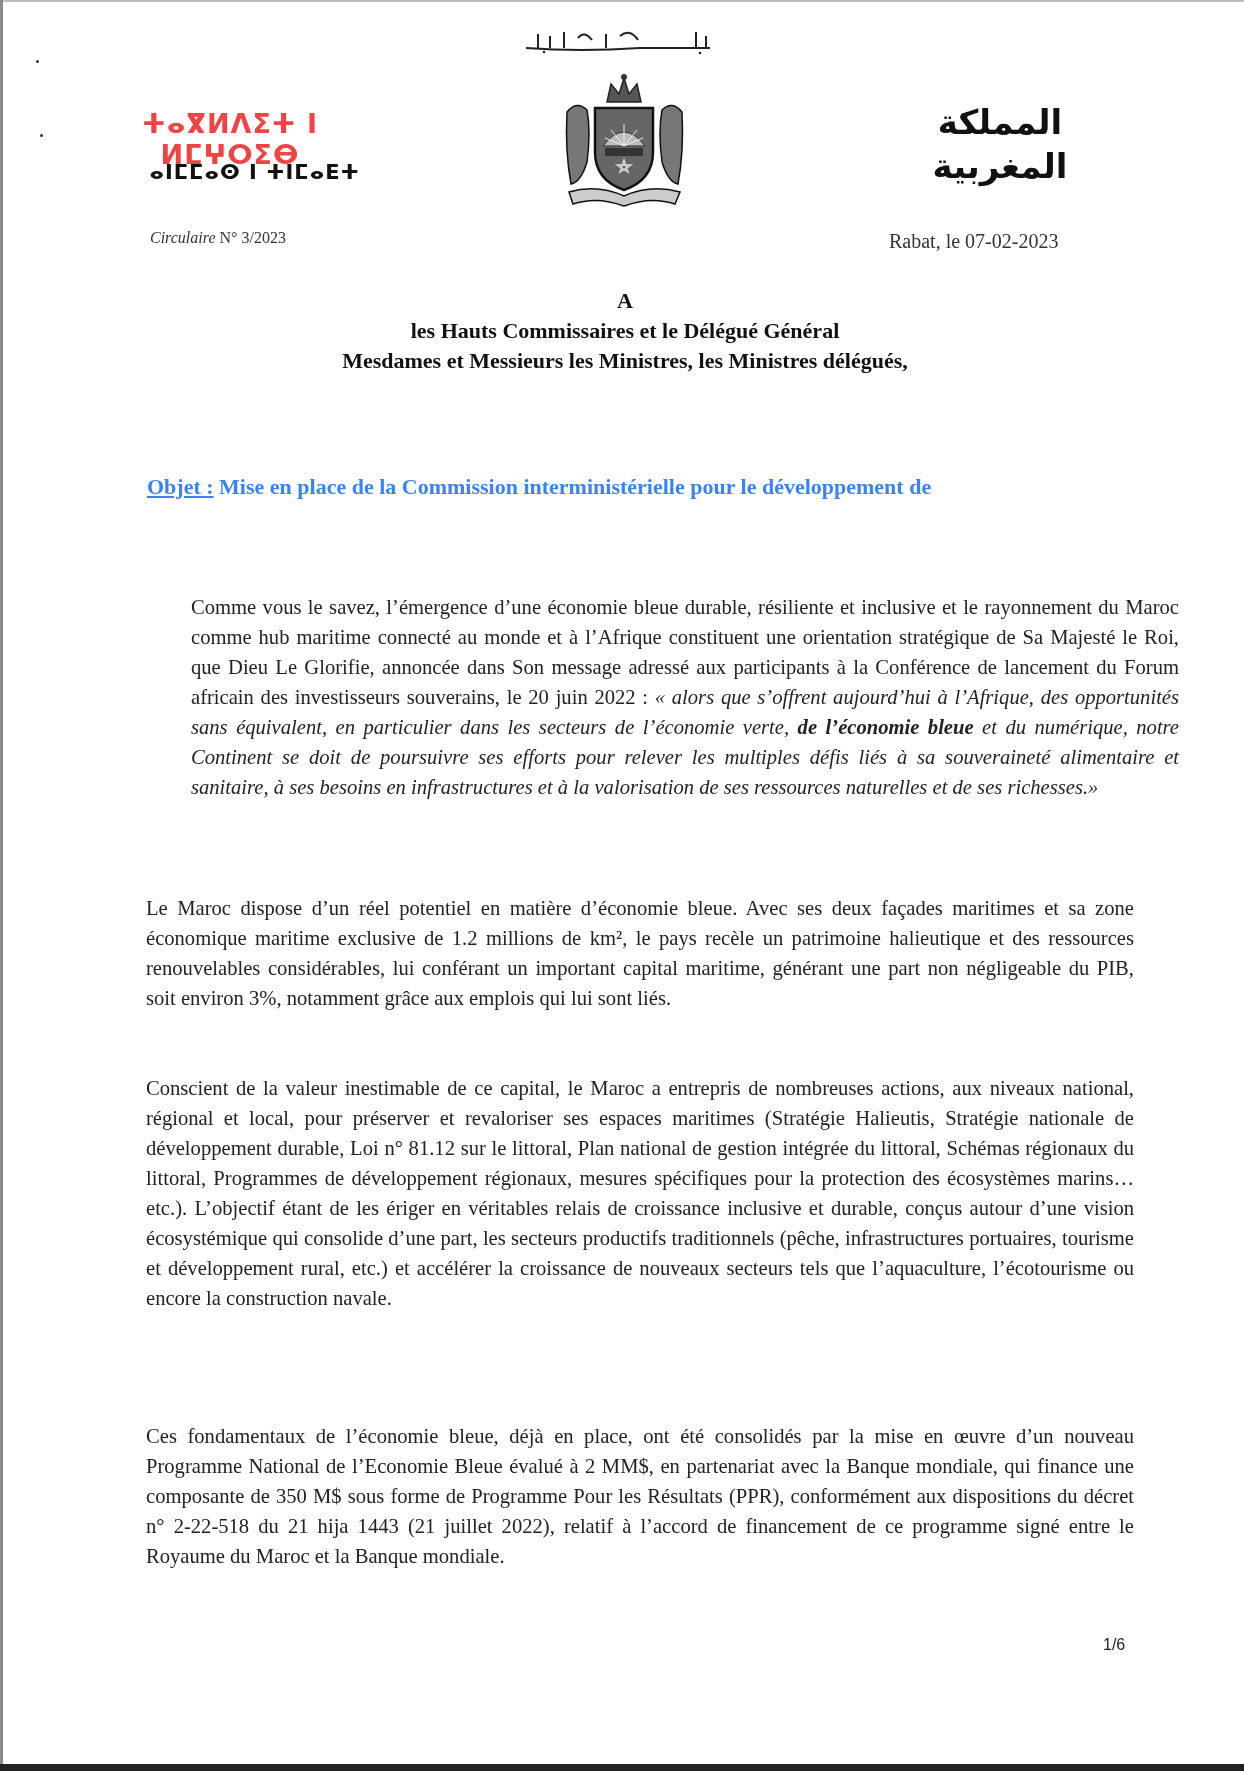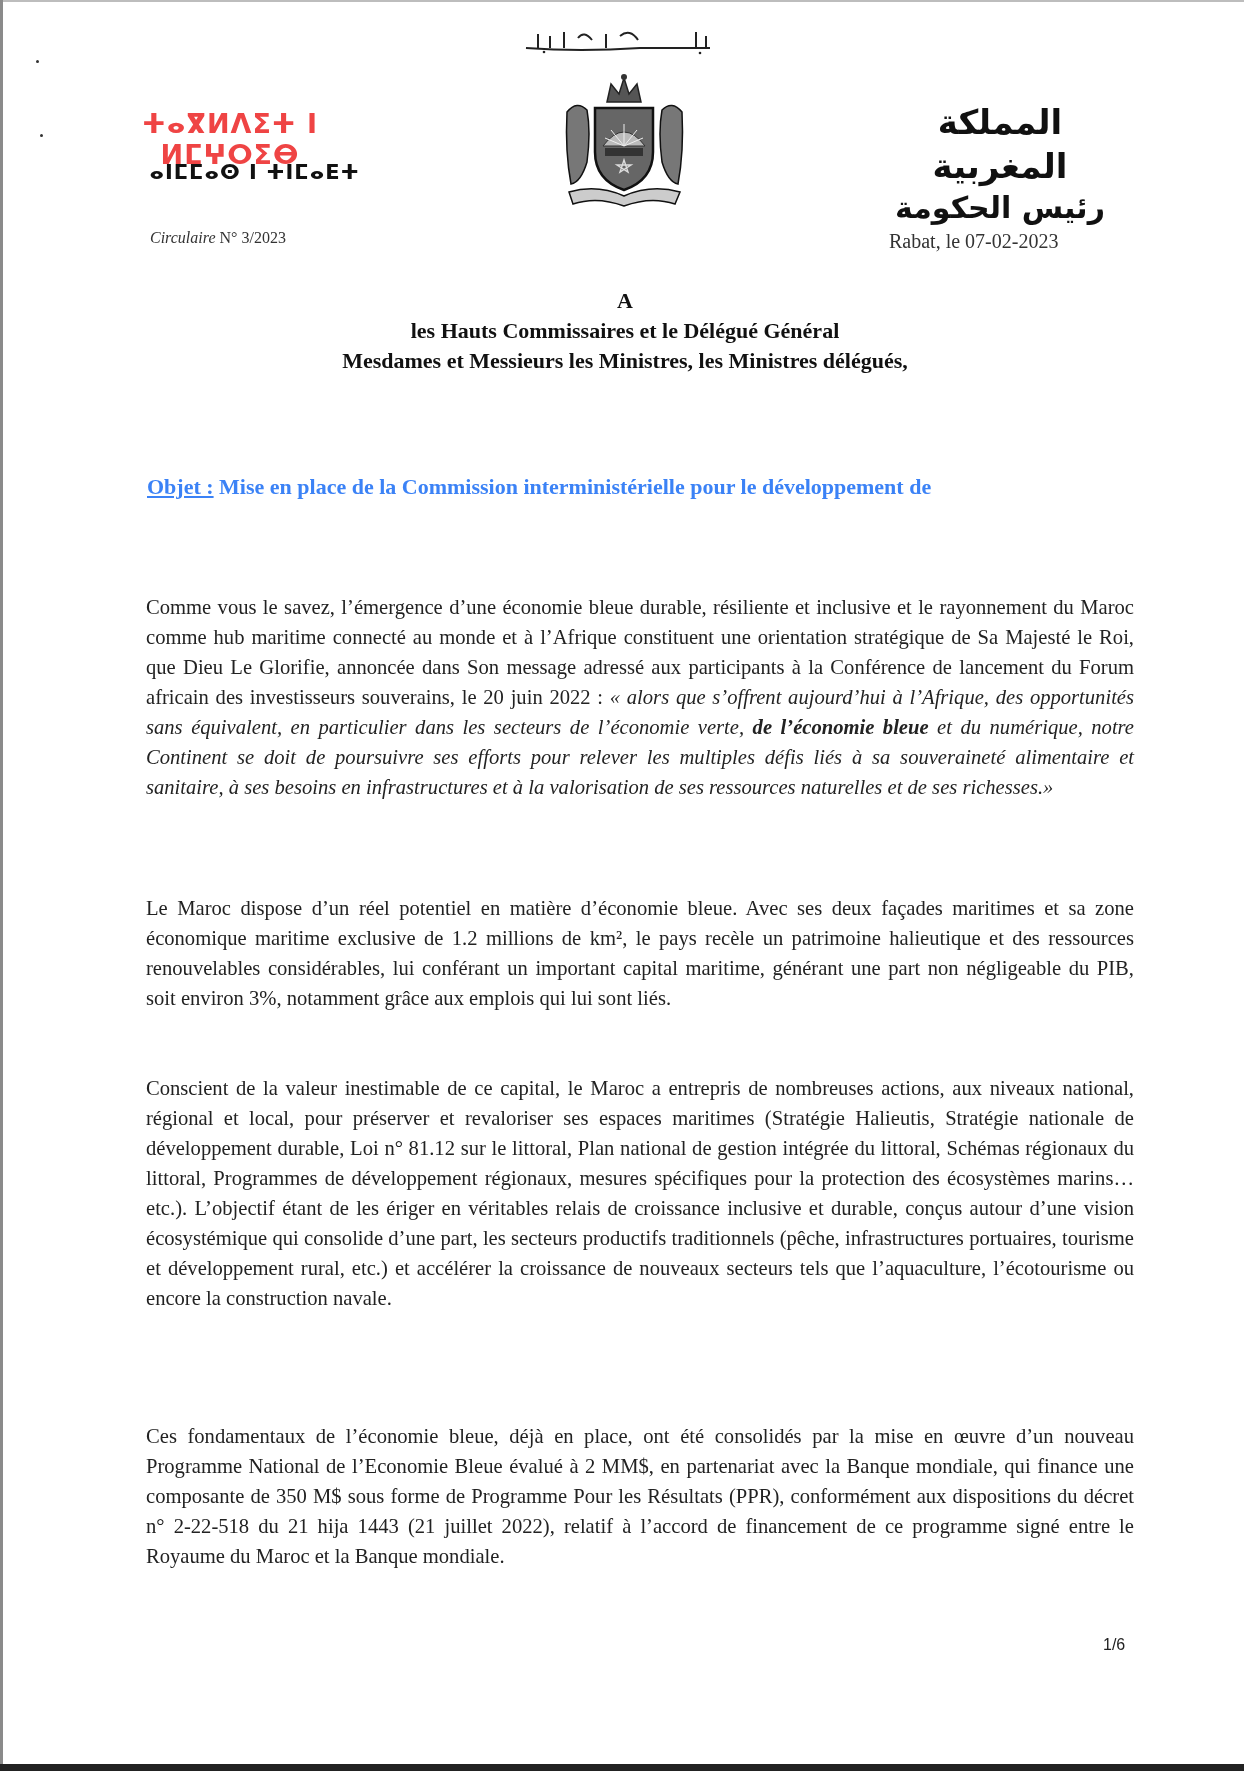--- a/index.html
+++ b/index.html
@@ -51,21 +51,21 @@
   }
   .subject .label { text-decoration: underline; }
   .subject .cont { display: block; padding-left: 101px; }
 
   .para {
     position: absolute; left: 146px; width: 988px;
     font-size: 20.6px; line-height: 30px; text-align: justify; color: #222;
   }
   .para .quote { font-style: italic; }
   .para .quote b { font-weight: bold; }
-  .p1 { top: 592px; }
+  .p1 { top: 592px; margin-left: 45px; }
   .p2 { top: 893px; }
   .p3 { top: 1073px; }
   .p4 { top: 1421px; }
 
   .page-number {
     position: absolute; left: 1103px; top: 1636px;
     font-family: "Liberation Sans", sans-serif; font-size: 16px; color: #222;
   }
 </style>
 </head>
@@ -107,21 +107,20 @@
   <polygon points="67,88 71,100 60,93 74,93 63,100" fill="none" stroke="#ddd" stroke-width="1.4"></polygon>
 
   <path d="M10 40 Q20 28 30 38 Q34 60 30 90 Q24 110 14 112 Q8 80 10 40 Z" fill="#777" stroke="#111" stroke-width="1.5"></path>
   <path d="M125 40 Q115 28 105 38 Q101 60 105 90 Q111 110 121 112 Q127 80 125 40 Z" fill="#777" stroke="#111" stroke-width="1.5"></path>
 
   <path d="M12 120 Q40 112 67 124 Q94 112 123 120 L118 132 Q94 124 67 134 Q40 124 16 132 Z" fill="#ccc" stroke="#111" stroke-width="1.5"></path>
 </svg>
 
 <div class="arabic-header">
   <div class="l1">المملكة المغربية</div>
-  <div class="l2">رئيس الحكومة</div>
 </div>
 <div class="date-line">Rabat, le 07-02-2023</div>
 
 <div class="addressee">
   <div>A</div>
   <div>les Hauts Commissaires et le Délégué Général</div>
   <div>Mesdames et Messieurs les Ministres, les Ministres délégués,</div>
 </div>
 
 <div class="subject">

